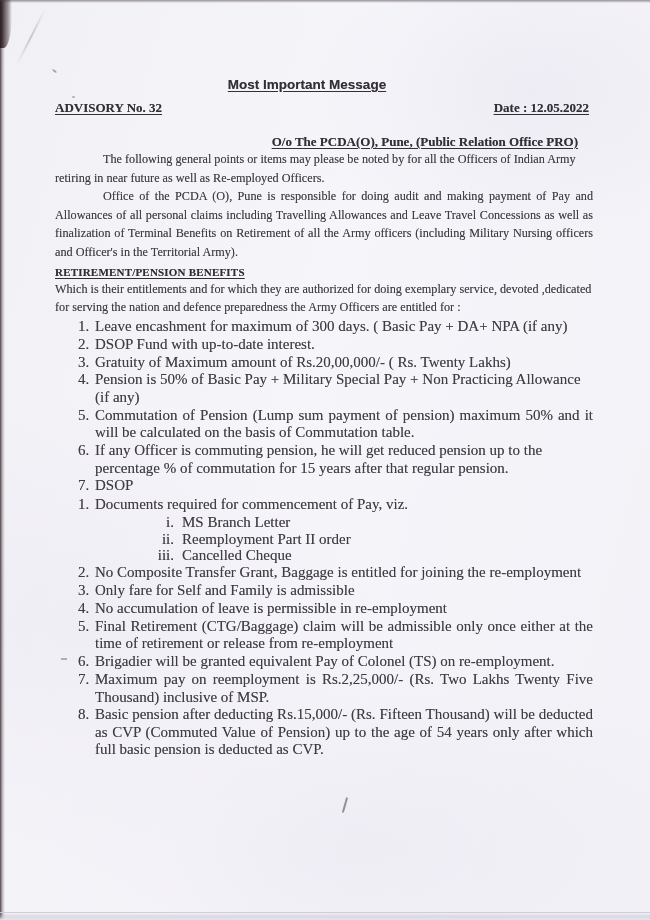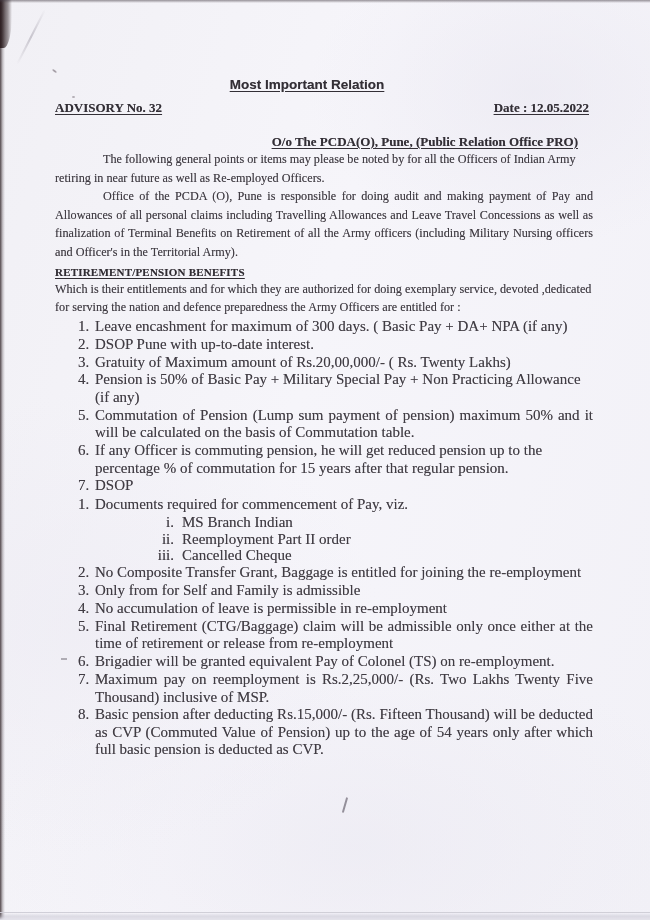--- a/index.html
+++ b/index.html
@@ -84,57 +84,57 @@
   <div class="edge-top"></div>
   <div class="edge-bottom"></div>
   <div class="crease"></div>
   <div class="speck1"></div>
   <div class="speck2"></div>
   <div class="pen-mark"></div>
   <div class="dash-mark"></div>
 
   <div class="content">
 
-    <div class="doc-title">Most Important Relation</div>
+    <div class="doc-title">Most Important Message</div>
 
     <div class="adv-row">
       <span class="advisory">ADVISORY No. 32</span>
       <span class="date">Date : 12.05.2022</span>
     </div>
 
     <div class="office">O/o The PCDA(O), Pune, (Public Relation Office PRO)</div>
 
     <p class="para p2">The following general points or items may please be noted by for all the Officers of Indian Army retiring in near future as well as Re-employed Officers.</p>
     <p class="para p1">Office of the PCDA (O), Pune is responsible for doing audit and making payment of Pay and Allowances of all personal claims including Travelling Allowances and Leave Travel Concessions as well as finalization of Terminal Benefits on Retirement of all the Army officers (including Military Nursing officers and Officer's in the Territorial Army).</p>
 
     <div class="sec-heading">RETIREMENT/PENSION BENEFITS</div>
     <p class="para r-intro">Which is their entitlements and for which they are authorized for doing exemplary service, devoted ,dedicated for serving the nation and defence preparedness the Army Officers are entitled for :</p>
 
     <ol class="num-list">
       <li>Leave encashment for maximum of 300 days. ( Basic Pay + DA+ NPA (if any)</li>
-      <li>DSOP Pune with up-to-date interest.</li>
+      <li>DSOP Fund with up-to-date interest.</li>
       <li>Gratuity of Maximum amount of Rs.20,00,000/- ( Rs. Twenty Lakhs)</li>
       <li>Pension is 50% of Basic Pay + Military Special Pay + Non Practicing Allowance (if any)</li>
       <li class="j">Commutation of Pension (Lump sum payment of pension) maximum 50% and it will be calculated on the basis of Commutation table.</li>
       <li>If any Officer is commuting pension, he will get reduced pension up to the percentage % of commutation for 15 years after that regular pension.</li>
       <li>DSOP</li>
     </ol>
 
 
     <ol class="num-list">
       <li>
         <span>Documents required for commencement of Pay, viz.</span>
         <ol class="roman">
-          <li>MS Branch Indian</li>
+          <li>MS Branch Letter</li>
           <li>Reemployment Part II order</li>
           <li>Cancelled Cheque</li>
         </ol>
       </li>
       <li>No Composite Transfer Grant, Baggage is entitled for joining the re-employment</li>
-      <li>Only from for Self and Family is admissible</li>
+      <li>Only fare for Self and Family is admissible</li>
       <li>No accumulation of leave is permissible in re-employment</li>
       <li class="j">Final Retirement (CTG/Baggage) claim will be admissible only once either at the time of retirement or release from re-employment</li>
       <li>Brigadier will be granted equivalent Pay of Colonel (TS) on re-employment.</li>
       <li class="j">Maximum pay on reemployment is Rs.2,25,000/- (Rs. Two Lakhs Twenty Five Thousand) inclusive of MSP.</li>
       <li class="j">Basic pension after deducting Rs.15,000/- (Rs. Fifteen Thousand) will be deducted as CVP (Commuted Value of Pension) up to the age of 54 years only after which full basic pension is deducted as CVP.</li>
     </ol>
 
   </div>
 
   <div class="footer-url">https://www.staffnews.in</div>

